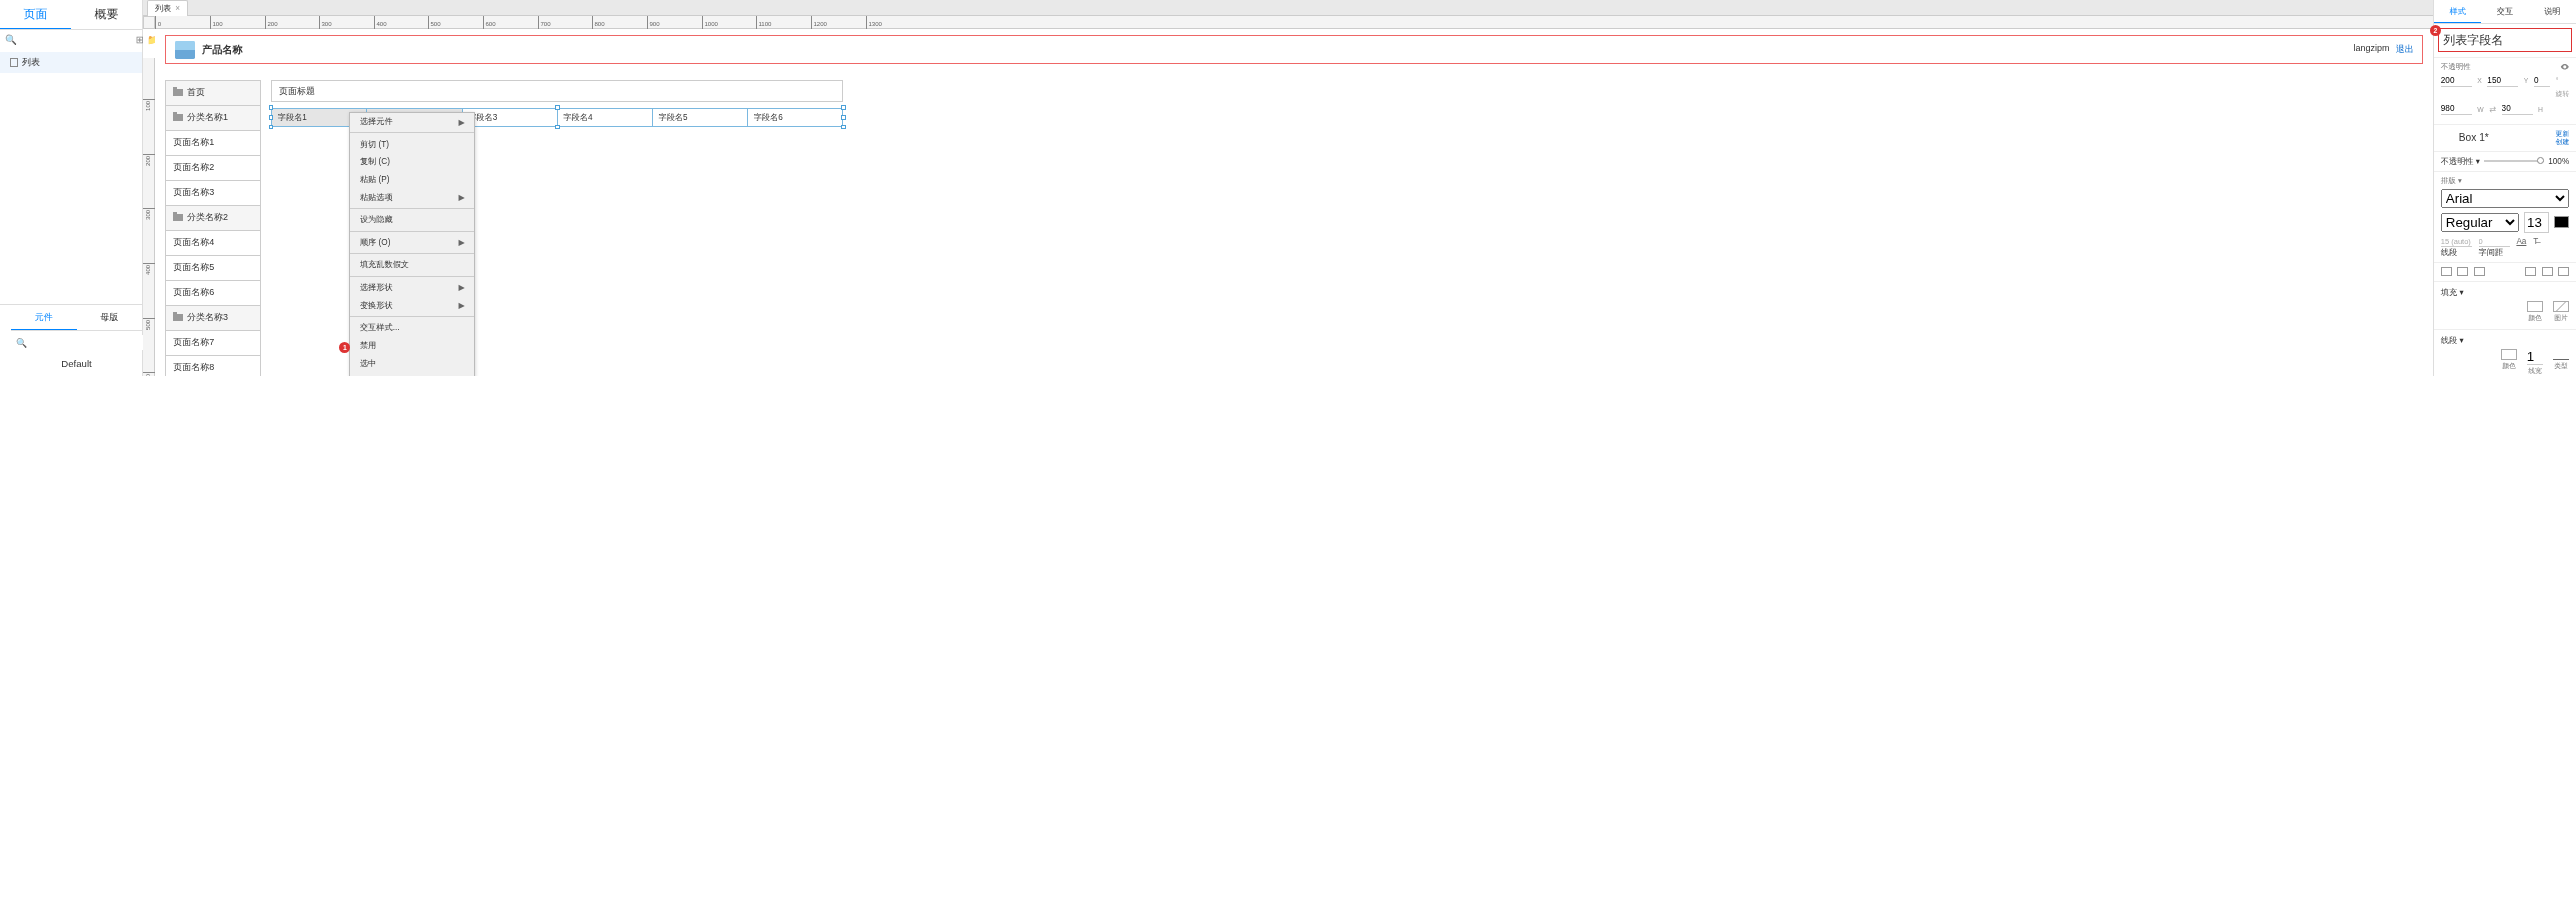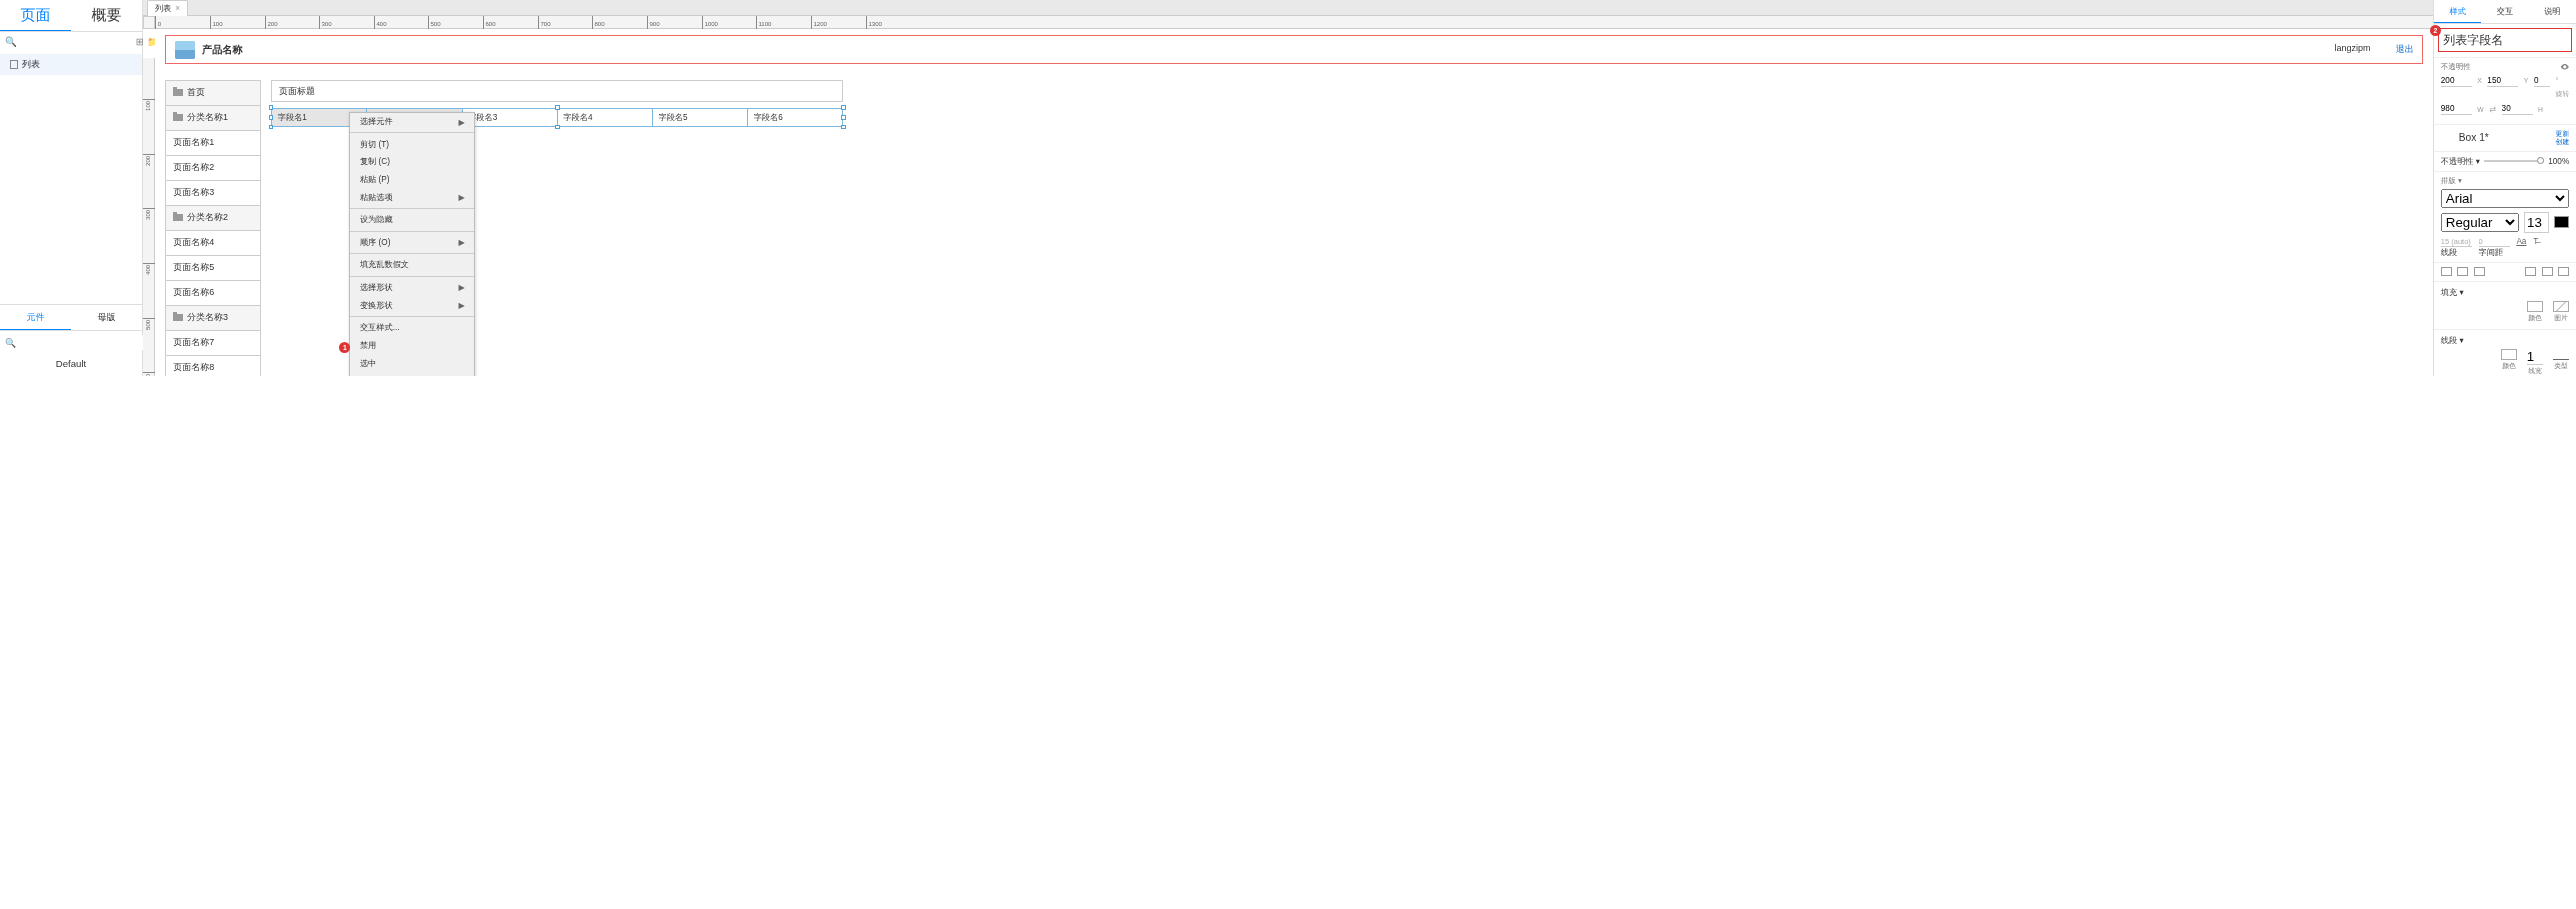--- a/index.html
+++ b/index.html
@@ -3,30 +3,30 @@
 <meta charset="utf-8">
 <style>
 * { box-sizing: border-box; margin: 0; padding: 0; font-family: Arial, "Microsoft YaHei", sans-serif; }
 body { background: #fff; font-size: 9px; color: #333; overflow: hidden; }
 
 .app { display: grid; grid-template-columns: 143px 1fr 143px; height: 376px; }
 
 
 .left-panel { border-right: 0.7px solid #ddd; display: flex; flex-direction: column; }
 .left-tabs { display: flex; border-bottom: 0.7px solid #ddd; }
-.left-tabs .tab { flex: 1; text-align: center; padding: 5.5px 0; cursor: pointer; font-size: 15px; }
+.left-tabs .tab { flex: 1; text-align: center; padding: 5.5px 0; cursor: pointer; font-size: 12px; }
 .left-tabs .tab.active { color: #0084ff; border-bottom: 1.4px solid #0084ff; }
 .pages-search { display: flex; align-items: center; padding: 4.1px 5.5px; gap: 4.1px; }
 .pages-search input { flex: 1; border: none; outline: none; font-size: 8.2px; }
 .pages-search .icon { color: #888; font-size: 9.6px; }
 .page-tree { padding: 2.7px 0; }
 .page-item { padding: 4.1px 9.6px; display: flex; align-items: center; gap: 4.1px; background: #eef5fd; }
 .page-item .pi-icon { width: 8.2px; height: 8.2px; border: 0.7px solid #888; display: inline-block; }
 
-.left-widgets { border-top: 0.7px solid #ddd; margin-top: auto; }
+.left-widgets { border-top: 0.7px solid #ddd; margin-top: auto; padding-left: 11px; }
 .left-widgets-tabs { display: flex; border-bottom: 0.7px solid #ddd; }
 .left-widgets-tabs .tab { flex: 1; text-align: center; padding: 5.5px 0; cursor: pointer; }
 .left-widgets-tabs .tab.active { color: #0084ff; border-bottom: 1.4px solid #0084ff; }
 .lw-search { display: flex; align-items: center; padding: 4.1px 5.5px; gap: 4.1px; }
 .lw-search input { flex: 1; border: none; outline: none; }
 .lw-default { padding: 4.1px 6.8px; font-size: 9.6px; text-align: center; }
 .lw-items { display: flex; gap: 20.5px; padding: 6.8px 12.3px; }
 .lw-item { display: flex; flex-direction: column; align-items: center; gap: 2.7px; font-size: 7.5px; color: #555; }
 .lw-item .wicon { width: 20.5px; height: 16.4px; border: 0.7px solid #999; position: relative; }
 .lw-item .wicon::before, .lw-item .wicon::after { content:""; position:absolute; background:#bbb; }
@@ -47,21 +47,21 @@
 .ruler-v .vtick { position: absolute; left: 0; border-top: 0.7px solid #888; width: 12.3px; font-size: 6.1px; color: #666; padding-top: 0; }
 .ruler-v .vtick span { display:block; transform: rotate(-90deg); transform-origin: left top; margin-left: 1.4px; margin-top: 11px; }
 
 .canvas-wrap { position: relative; flex: 1; overflow: hidden; }
 .canvas { position: absolute; left: 12.3px; top: 0; right: 0; bottom: 0; background: #fff; }
 
 .page-header { position: absolute; left: 10.2px; top: 6.8px; right: 10.2px; height: 29px; border: 0.7px solid #e48; border-color: #e74; display: flex; align-items: center; padding: 0 8.2px; gap: 6.8px; }
 .page-header { border: 0.7px solid #e66; justify-content: center; }
 .logo-box { width: 20.5px; height: 18px; background: linear-gradient(#9cd0f0 50%, #6aa8d8 50%); border-radius: 1.4px; }
 .prod-name { font-weight: bold; font-size: 10.2px; }
-.hdr-right { margin-left: auto; display: flex; gap: 25px; font-size: 9px; }
+.hdr-right { margin-left: auto; display: flex; gap: 6px; font-size: 9px; }
 .hdr-right .logout { color: #0066cc; }
 
 .sidebar-nav { position: absolute; left: 10.2px; top: 51px; width: 96px; border: 0.7px solid #ccc; }
 .sidebar-nav .row { border-bottom: 0.7px solid #ccc; padding: 5.5px 6.8px; display: flex; align-items: center; gap: 4.1px; font-size: 9px; }
 .sidebar-nav .row:last-child { border-bottom: none; }
 .sidebar-nav .row.cat { background: #f5f5f5; }
 .folder-ic { width: 9.6px; height: 6.8px; background: #999; display: inline-block; position:relative; }
 .folder-ic::before { content:""; position:absolute; top:-2px; left:0; width:4.1px; height:2px; background:#999; }
 
 .page-title-box { position: absolute; left: 116px; top: 51px; width: 572px; height: 22px; border: 0.7px solid #ccc; padding: 4.1px 6.8px; font-size: 9px; }

